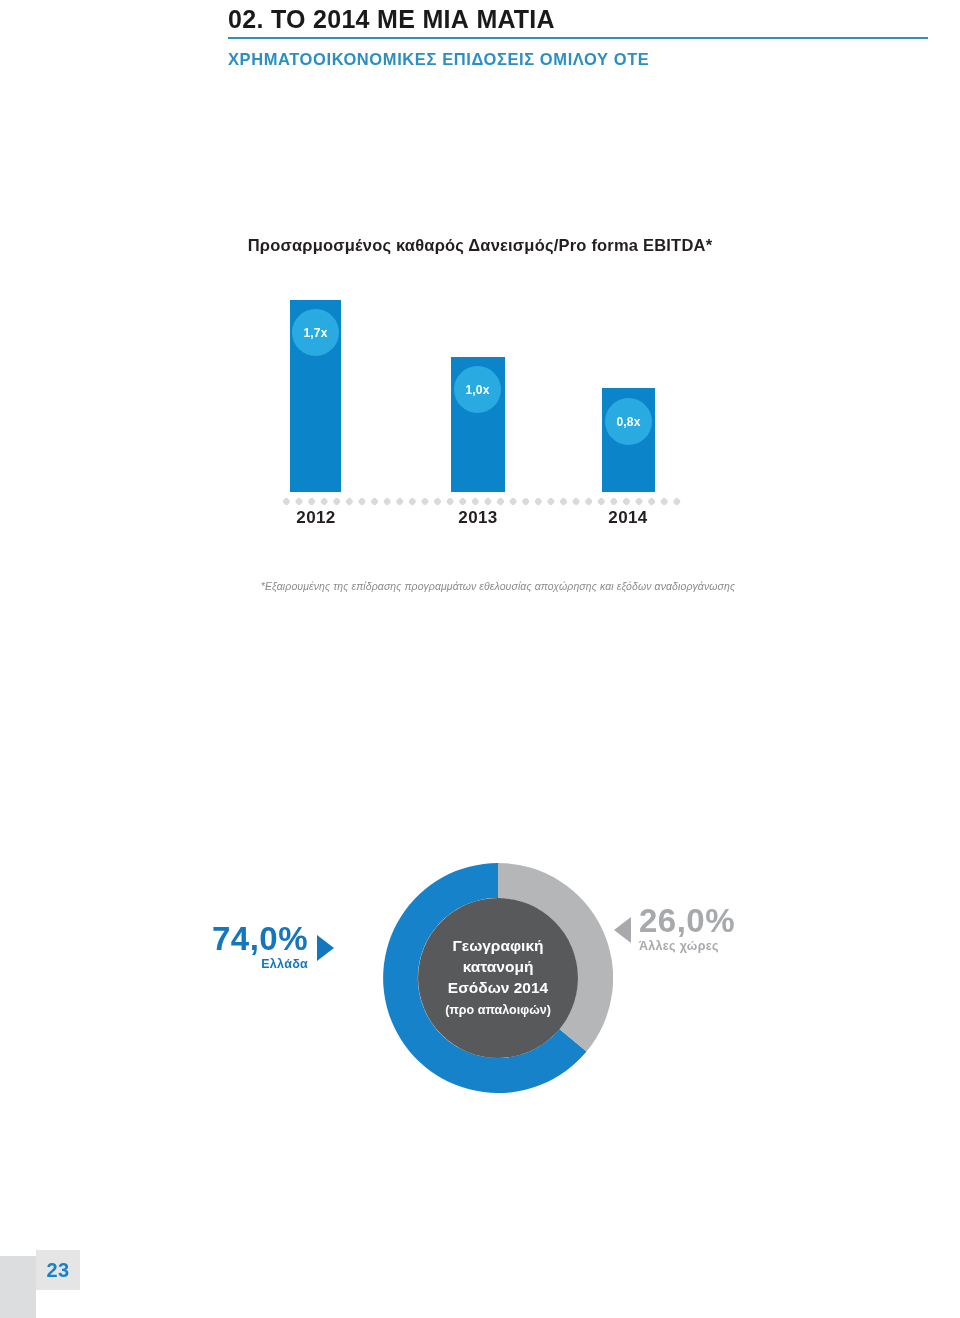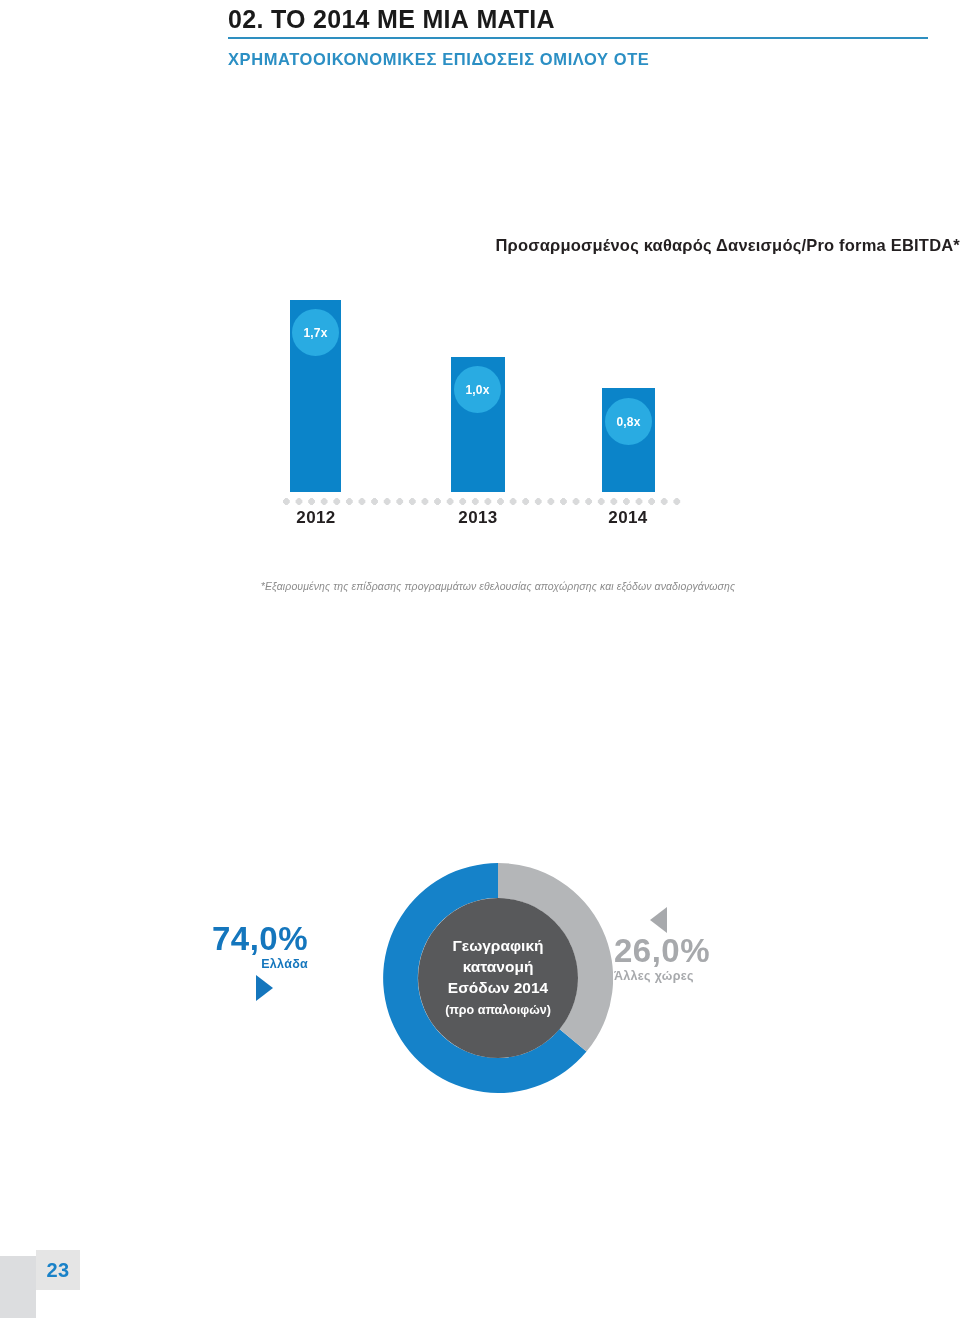--- a/index.html
+++ b/index.html
@@ -22,21 +22,21 @@
   }
   .header-subtitle {
     font-size:16.5px; font-weight:700; color:#2b8fc4;
     letter-spacing:0.6px; line-height:26px; margin-top:7px; white-space:nowrap;
   }
 
   
   .bar-section { position:absolute; left:0; top:236px; width:960px; }
   .bar-title {
     position:absolute; left:0; top:0; width:960px;
-    text-align:right;
+    text-align:center;
     font-size:16.5px; font-weight:700; color:#231f20;
     letter-spacing:0.2px;
   }
   .bar-plot { position:absolute; left:0; top:56px; width:960px; height:200px; }
 
   .bar {
     position:absolute; bottom:0; background:#0b84c9;
   }
   .bar-bubble {
     position:absolute; border-radius:50%;
@@ -69,21 +69,21 @@
   .donut-center-text {
     position:absolute; left:0; top:0; width:230px; height:230px;
     display:flex; flex-direction:column; align-items:center; justify-content:center;
     color:#ffffff; text-align:center; line-height:21px;
   }
   .donut-center-text .l1,
   .donut-center-text .l2,
   .donut-center-text .l3 { font-size:15.5px; font-weight:700; }
   .donut-center-text .l4 { font-size:12.5px; font-weight:700; margin-top:2px; }
 
-  .callout { position:absolute; display:flex; align-items:center;flex-direction:column; }
+  .callout { position:absolute; display:flex; align-items:center; }
   .callout-left { left:212px; top:66px; }
   .callout-right { left:614px; top:48px; }
 
   .callout-text { display:flex; flex-direction:column; }
   .callout-pct { font-size:33px; font-weight:700; letter-spacing:0.5px; line-height:36px; }
   .callout-sub { font-size:12.5px; font-weight:700; letter-spacing:0.3px; }
 
   .callout-left .callout-text { align-items:flex-end; }
   .callout-left .callout-pct { color:#1476bd; }
   .callout-left .callout-sub { color:#1476bd; }

